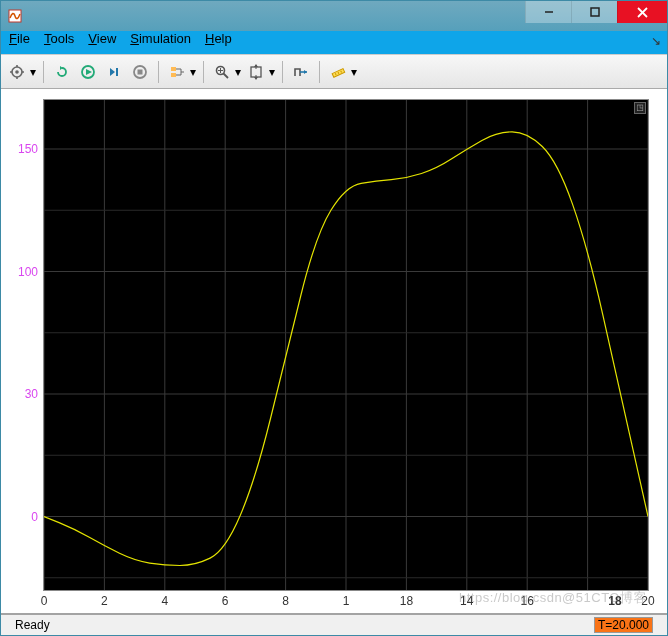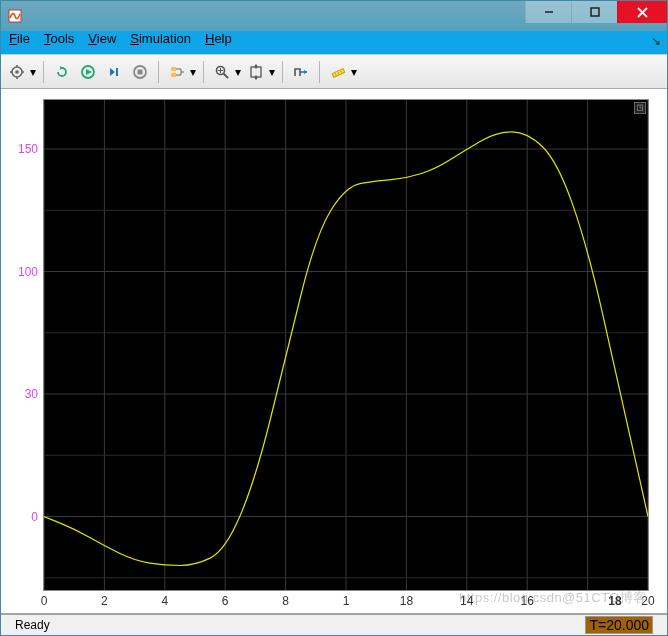--- a/index.html
+++ b/index.html
@@ -18,21 +18,21 @@
   .toolbar { height: 34px; background: linear-gradient(to bottom,#f7f7f7,#e6e6e6); border-bottom: 1px solid #aaa; display: flex; align-items: center; padding: 0 4px; gap: 2px; }
   .tb-btn { width: 24px; height: 24px; border: 1px solid transparent; border-radius: 2px; display: flex; align-items: center; justify-content: center; }
   .tb-sep { width: 1px; height: 22px; background: #b5b5b5; margin: 0 4px; }
   .tb-drop { width: 8px; display: flex; align-items: center; justify-content: center; margin-left: -2px; }
   .plotarea { flex: 1; background: #fff; position: relative; padding: 6px; }
   .plot-inner { position: absolute; left: 42px; right: 18px; top: 10px; bottom: 22px; background: #000; border: 1px solid #888; }
   .ytick { position: absolute; right: 100%; transform: translateY(-50%); padding-right: 6px; font-size: 12px; color: #d946ef; }
   .xtick { position: absolute; top: 100%; transform: translateX(-50%); padding-top: 4px; font-size: 12px; color: #333; }
   .plot-corner { position: absolute; top: 2px; right: 2px; width: 12px; height: 12px; border: 1px solid #666; background: #222; color: #aaa; font-size: 8px; line-height: 10px; text-align: center; }
   .statusbar { height: 22px; background: #f0f0f0; border-top: 2px solid #a3a3a3; display: flex; align-items: center; padding: 0 14px; font-size: 12px; }
-  .status-right { margin-left: auto; border: 1px solid #999; padding: 0 3px; background: #a16207; font-size: 14px; }
+  .status-right { margin-left: auto; border: 1px solid #999; padding: 0 3px; background: #f97316; font-size: 12px; }
   .watermark { position: absolute; right: 20px; bottom: 6px; font-size: 13px; color: rgba(120,120,120,0.4); pointer-events: none; letter-spacing: 0.5px; }
   svg { display: block; }
 </style>
 </head>
 <body>
 
 <div class="window">
 
   <div class="titlebar">
     <span class="icon">

